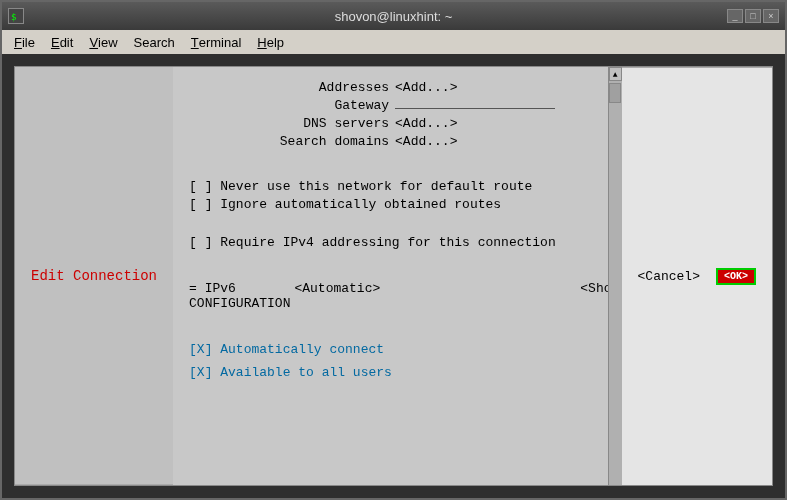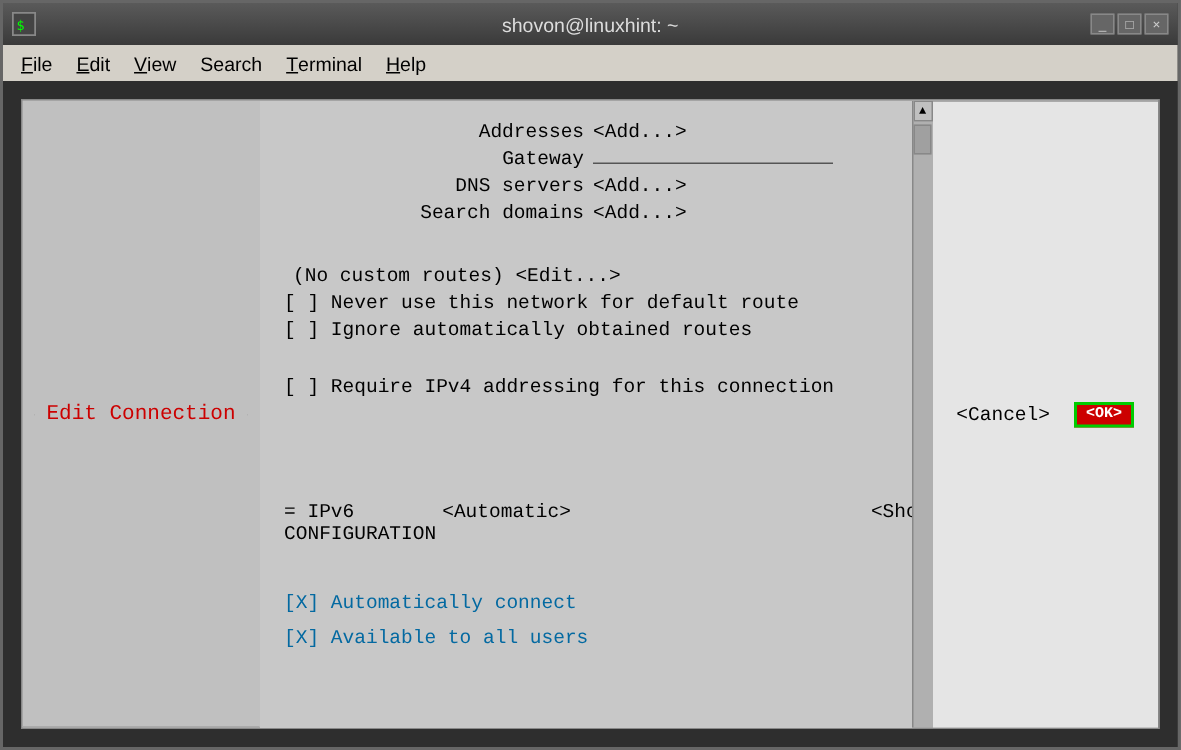--- a/index.html
+++ b/index.html
@@ -306,42 +306,41 @@
           <div class="form-row">
             <span style="display:inline-block; width:200px; text-align:right;">
               <span class="label-blue">Search domains</span>
             </span>
             <span style="margin-left:6px;" class="value-black">&lt;Add...&gt;</span>
           </div>
 
           <div style="margin:6px 0;">&nbsp;</div>
 
           <div class="form-row">
-            <span style="margin-left:6px;" class="value-black">(No custom routes) &lt;Edit...&gt;</span>
           </div>
 
           <div class="checkbox-row">
             <span>[ ] Never use this network for default route</span>
           </div>
 
           <div class="checkbox-row">
             <span>[ ] Ignore automatically obtained routes</span>
           </div>
 
           <div style="margin:4px 0;">&nbsp;</div>
 
           <div class="checkbox-row">
             <span>[ ] Require IPv4 addressing for this connection</span>
           </div>
 
           <div style="margin:8px 0;">&nbsp;</div>
 
           <div class="form-row">
             <span class="label-blue">= IPv6 CONFIGURATION</span>
-            <span style="margin-left:4px;margin-top:37px;" class="value-black">&lt;Automatic&gt;</span>
+            <span style="margin-left:4px;" class="value-black">&lt;Automatic&gt;</span>
             <span style="margin-left: auto; padding-left: 200px;" class="value-black">&lt;Show&gt;</span>
           </div>
 
           <div style="margin:8px 0;">&nbsp;</div>
 
           <div class="footer-row">
             <span>[X] Automatically connect</span>
           </div>
 
           <div class="footer-row">

